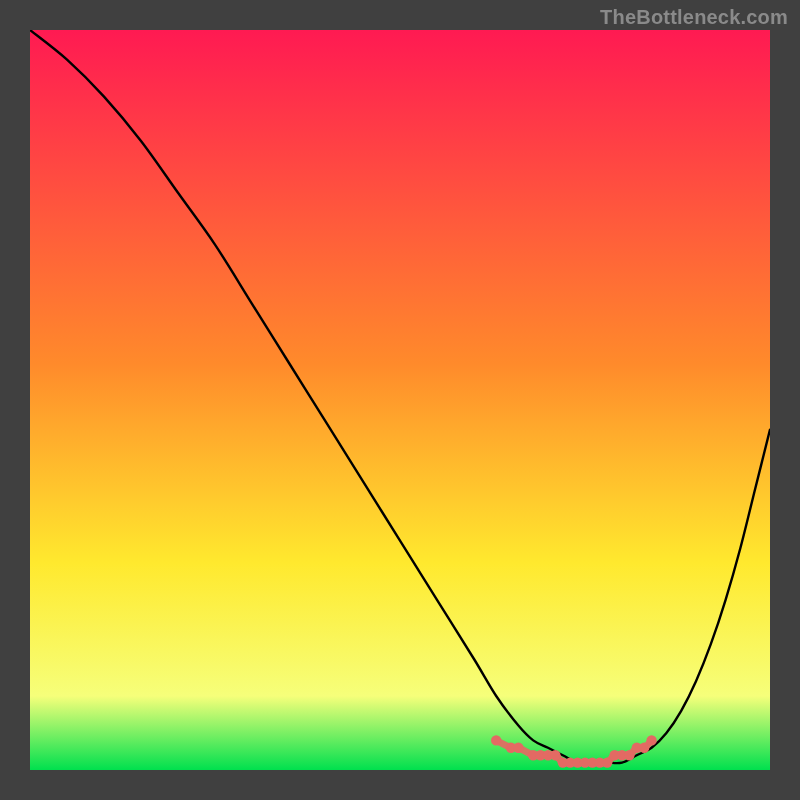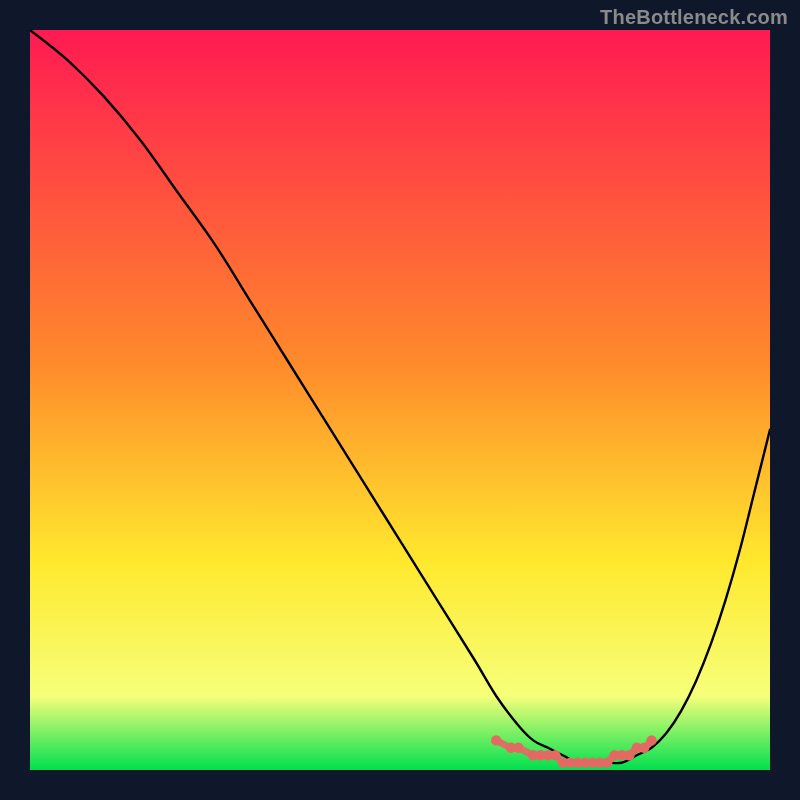--- a/index.html
+++ b/index.html
@@ -7,21 +7,21 @@
     padding: 0;
     width: 800px;
     height: 800px;
     background: #000;
     overflow: hidden;
   }
   .frame {
     position: relative;
     width: 800px;
     height: 800px;
-    background: #0f172a;
+    background: #404040;
   }
   .plot-area {
     position: absolute;
     left: 30px;
     top: 30px;
     width: 740px;
     height: 740px;
     overflow: visible;
   }
   .watermark {

